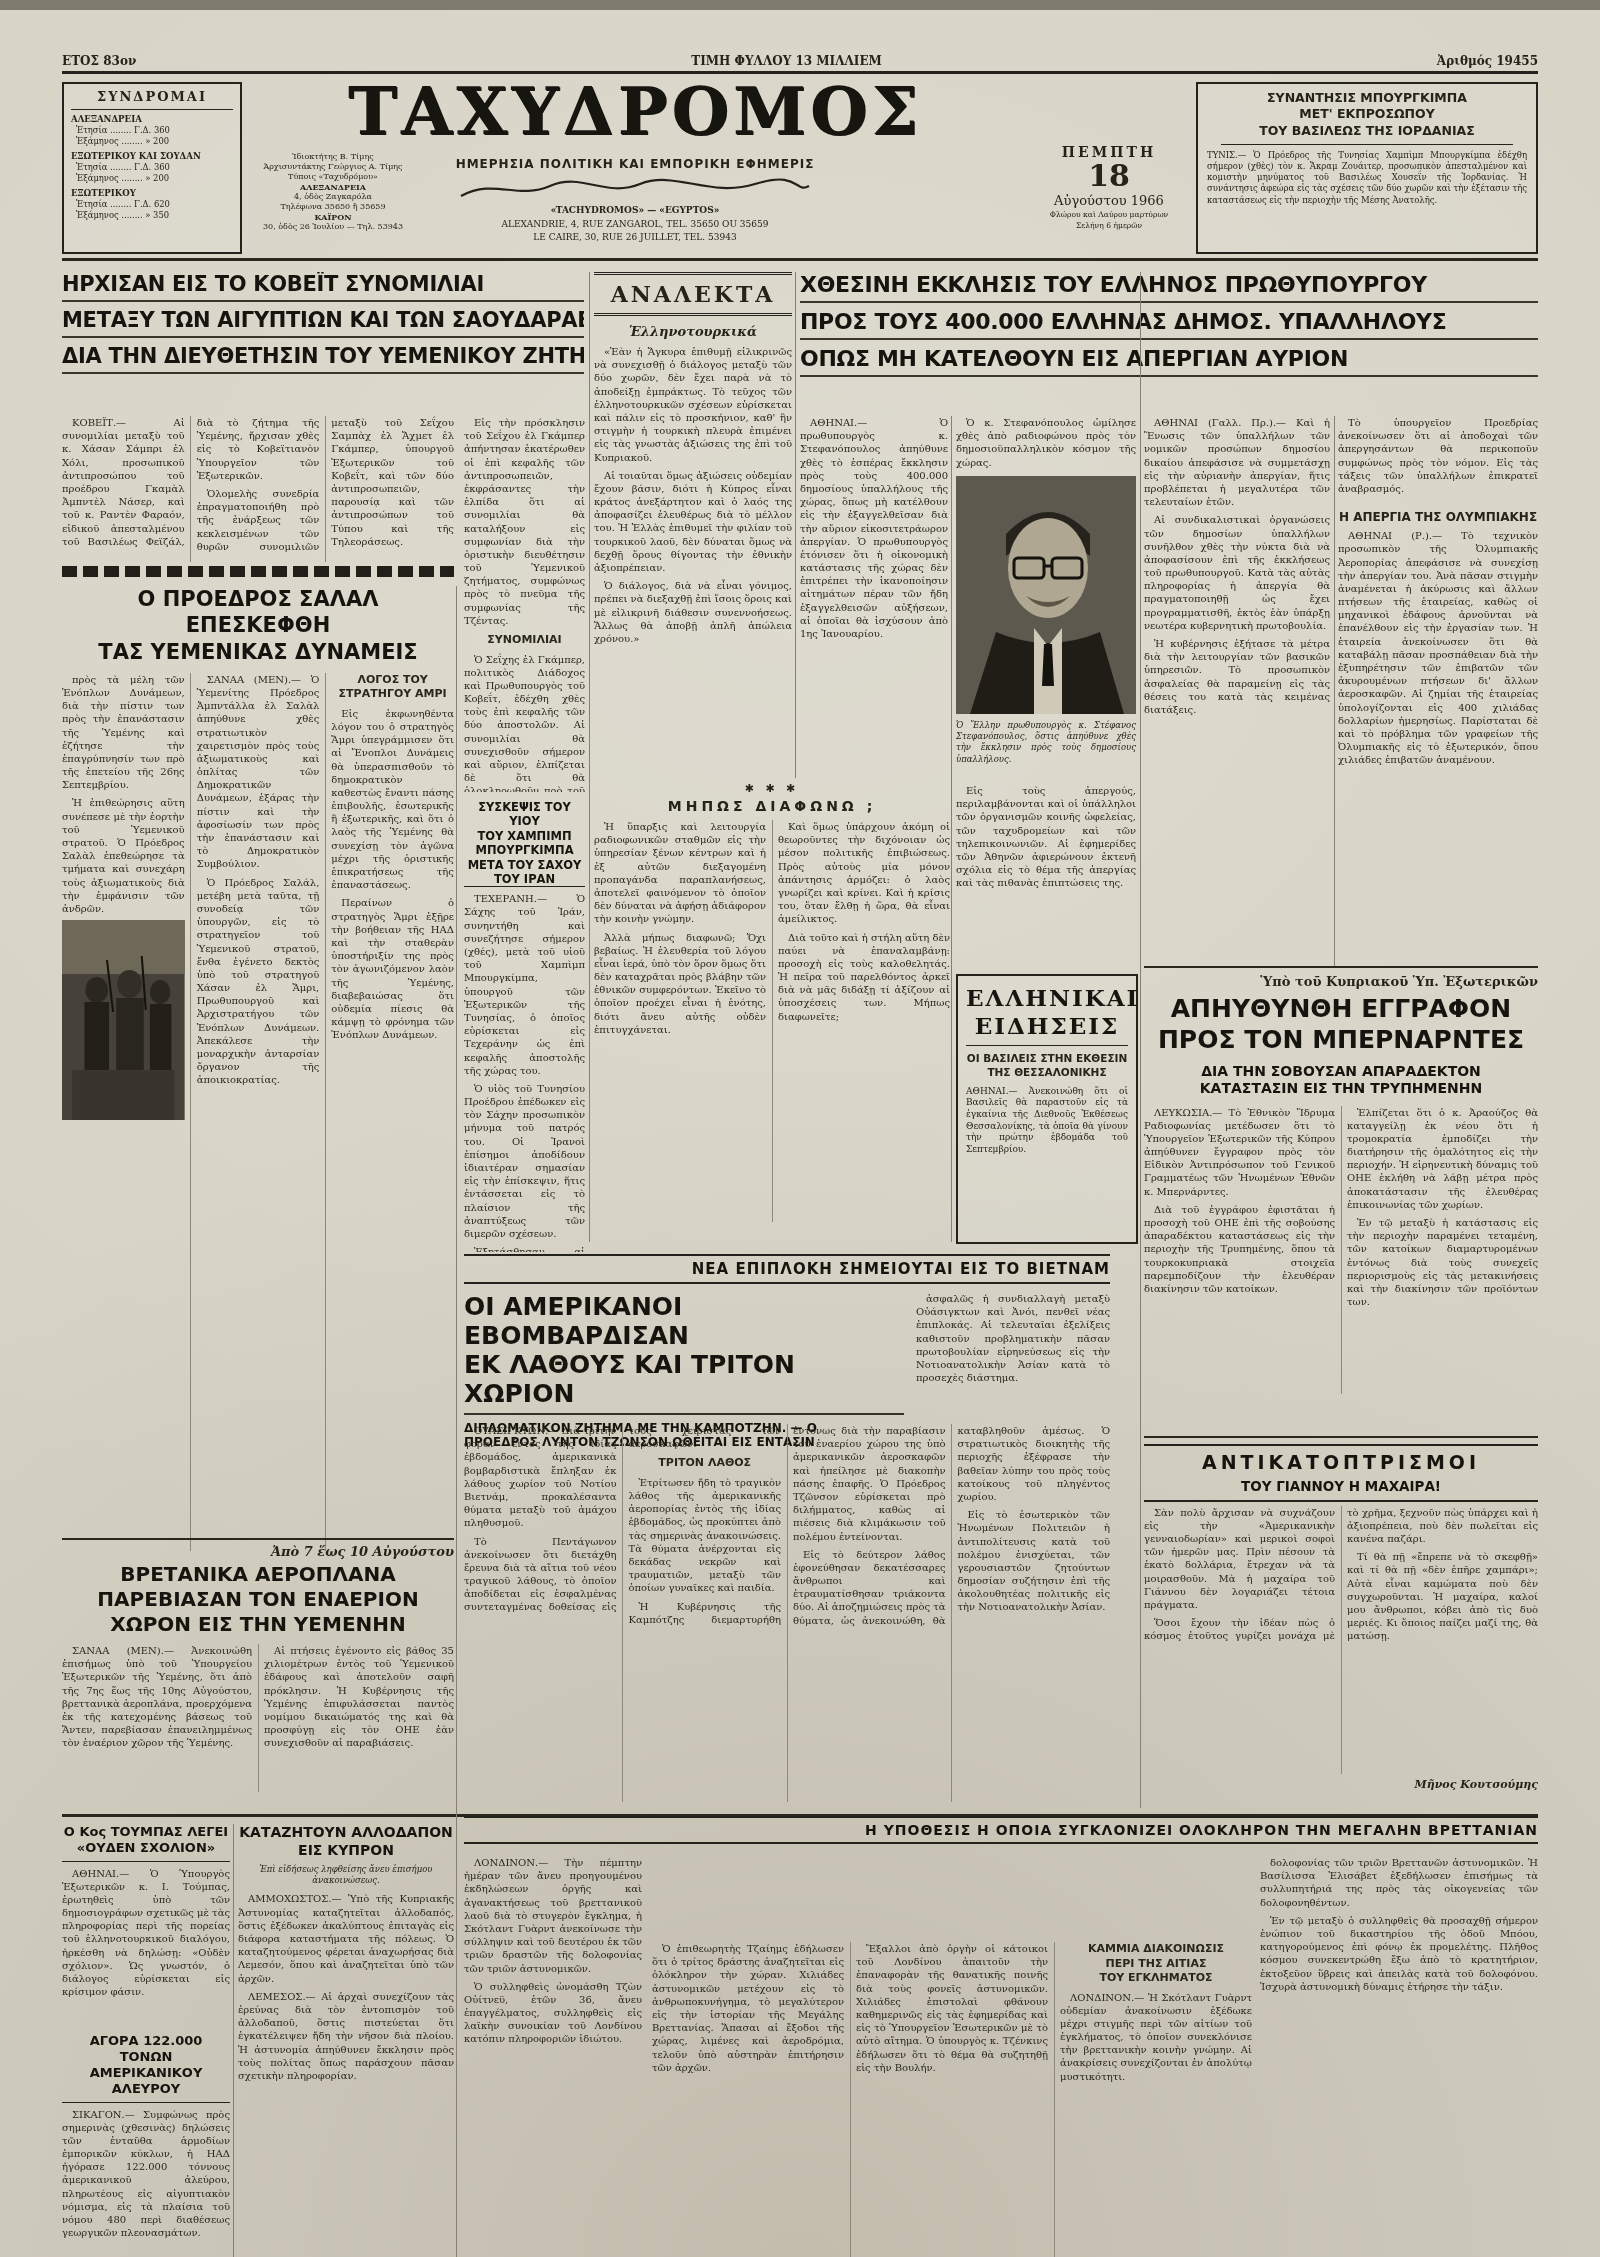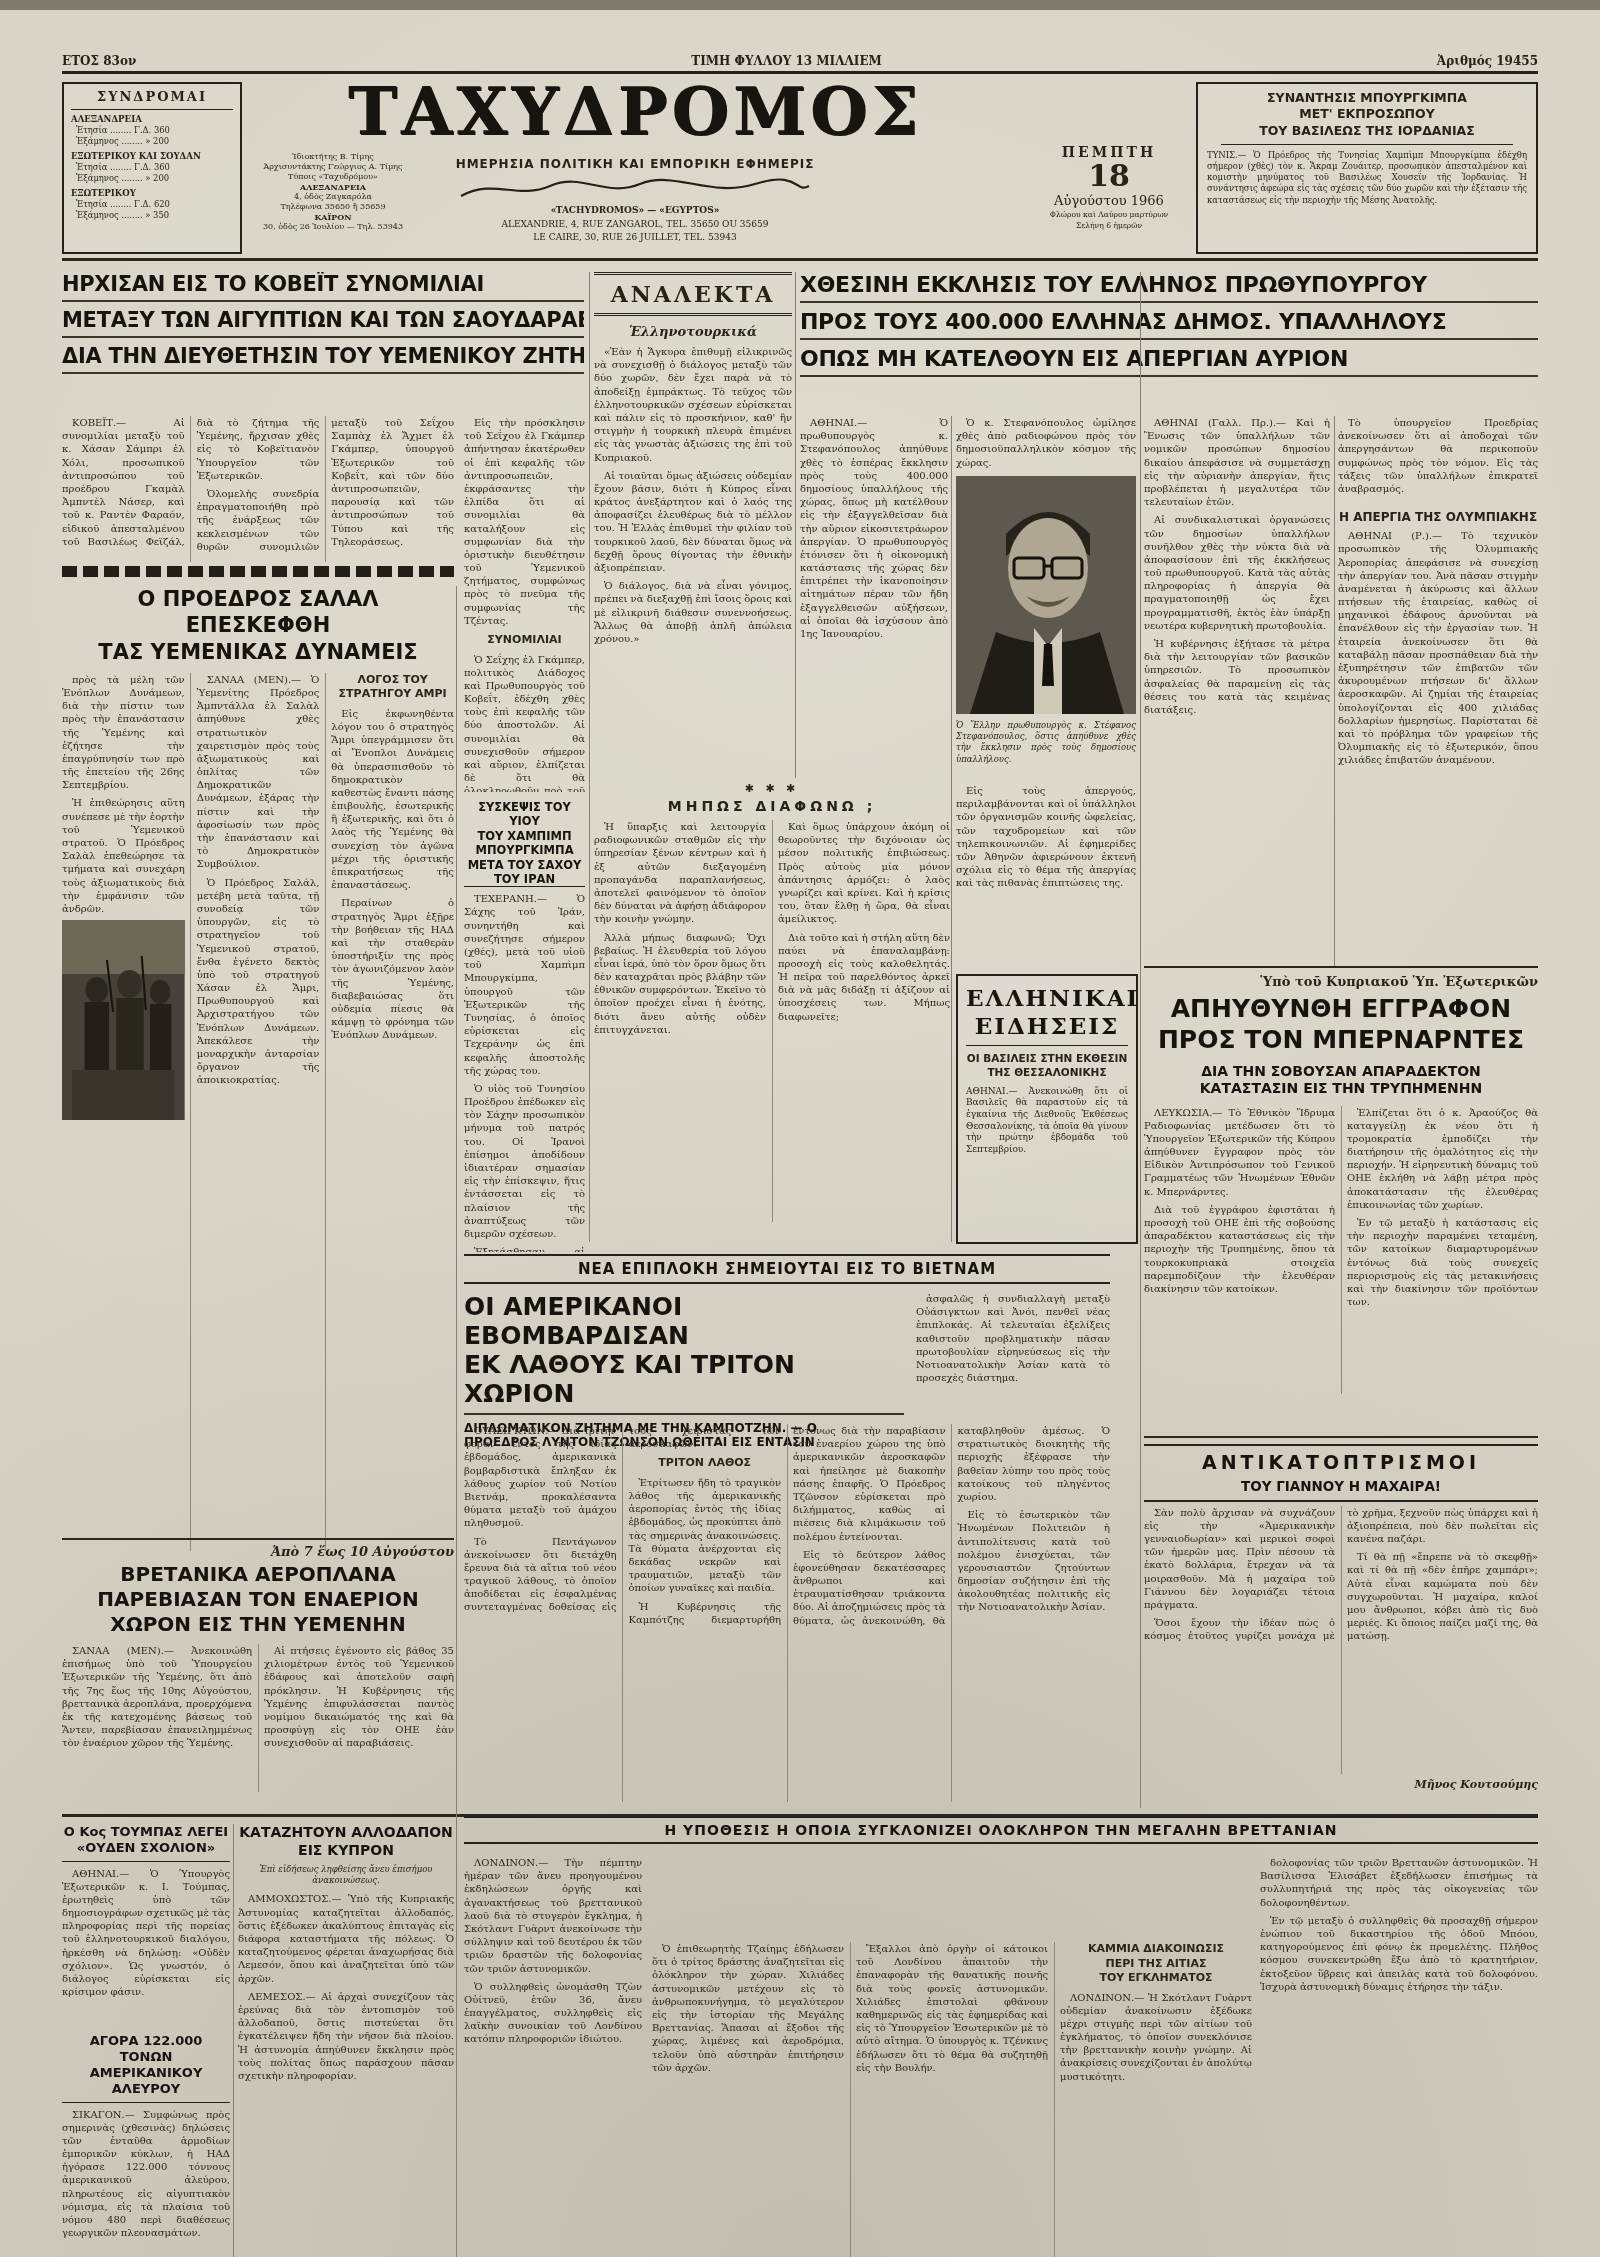--- a/index.html
+++ b/index.html
@@ -45,21 +45,21 @@
   .c4{column-count:4;column-gap:12px;column-rule:1px solid #8d887a}
   .subhead{font-family:"DejaVu Sans","Liberation Sans",sans-serif;font-weight:bold;font-size:11px;text-align:center;margin:6px 0 5px;text-indent:0}
   .sec-hl{font-family:"DejaVu Sans","Liberation Sans",sans-serif;font-weight:bold;text-align:center;line-height:1.25;color:#16140e}
   .strip{background:repeating-linear-gradient(90deg,#211f18 0 15px,rgba(0,0,0,0) 15px 21px)}
   .analekta-head{border-top:3px double #24221c;border-bottom:3px double #24221c;padding:6px 0;text-align:center;
     font-weight:bold;font-size:22px;letter-spacing:3px}
   .analekta-sub{text-align:center;font-weight:bold;font-style:italic;font-size:13px;margin:8px 0 6px}
   .stars{text-align:center;font-size:11px;letter-spacing:4px;margin-bottom:3px}
   .mipos-title{font-family:"DejaVu Sans","Liberation Sans",sans-serif;font-weight:bold;font-size:14px;letter-spacing:4px;text-align:center;margin-bottom:6px}
   .caption{font-size:8.5px;line-height:1.32;text-align:justify;font-style:italic}
-  .banner{border-top:2px solid #24221c;border-bottom:2px solid #24221c;text-align:center;
+  .banner{border-top:2px solid #24221c;border-bottom:2px solid #24221c;text-align:right;
     font-family:"DejaVu Sans","Liberation Sans",sans-serif;font-weight:bold;font-size:15px;padding:4px 0;letter-spacing:1px;color:#16140e}
   .gnews{border:2px solid #24221c;padding:8px 8px;text-align:center;background:rgba(255,255,255,.07)}
   .gnews-big{font-size:23px;font-weight:bold;letter-spacing:2px;line-height:1.2;color:#17150f}
   .gnews-sub{font-size:10.5px;font-weight:bold;margin-top:6px;line-height:1.35;border-top:1px solid #24221c;padding-top:5px;
     font-family:"DejaVu Sans","Liberation Sans",sans-serif}
   .gnews-body{font-size:9px;line-height:1.3;text-align:justify;margin-top:6px}
   .kicker{font-weight:bold;text-align:right;font-size:13px}
   .sig{text-align:right;font-weight:bold;font-style:italic;font-size:11px;margin-top:4px}
   .photo{display:block}
   .m-title-wrap{border-top:2px solid #24221c;border-bottom:2px solid #24221c;padding:5px 0;margin-bottom:4px}

